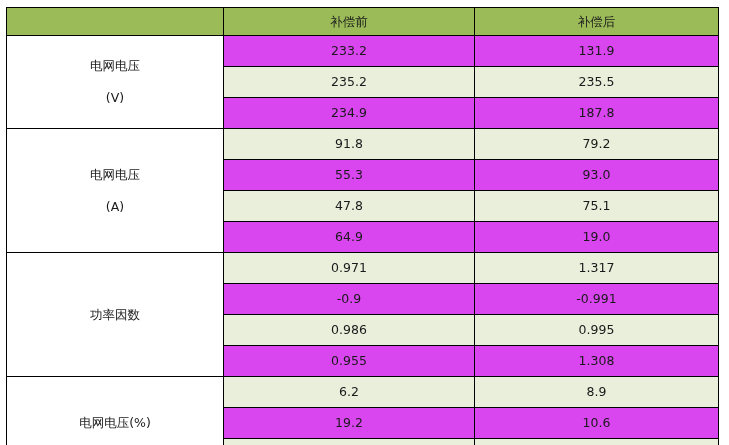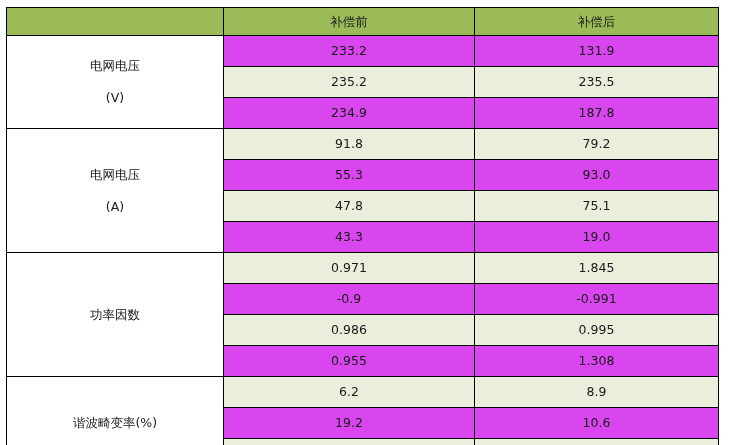--- a/index.html
+++ b/index.html
@@ -125,45 +125,45 @@
         </tr>
         <tr>
           <td class="value-cell">55.3</td>
           <td class="value-cell">93.0</td>
         </tr>
         <tr class="alt">
           <td class="value-cell">47.8</td>
           <td class="value-cell">75.1</td>
         </tr>
         <tr>
-          <td class="value-cell">43.3</td>
+          <td class="value-cell">64.9</td>
           <td class="value-cell">19.0</td>
         </tr>
         <tr class="alt">
           <td class="group-label" rowspan="4">
             <span class="label-line">功率因数</span>
           </td>
           <td class="value-cell">0.971</td>
-          <td class="value-cell">1.845</td>
+          <td class="value-cell">1.317</td>
         </tr>
         <tr>
           <td class="value-cell">-0.9</td>
           <td class="value-cell">-0.991</td>
         </tr>
         <tr class="alt">
           <td class="value-cell">0.986</td>
           <td class="value-cell">0.995</td>
         </tr>
         <tr>
           <td class="value-cell">0.955</td>
           <td class="value-cell">1.308</td>
         </tr>
         <tr class="alt">
           <td class="group-label" rowspan="3">
-            <span class="label-line">谐波畸变率(%)</span>
+            <span class="label-line">电网电压(%)</span>
           </td>
           <td class="value-cell">6.2</td>
           <td class="value-cell">8.9</td>
         </tr>
         <tr>
           <td class="value-cell">19.2</td>
           <td class="value-cell">10.6</td>
         </tr>
         <tr class="alt">
           <td class="value-cell">15.7</td>

